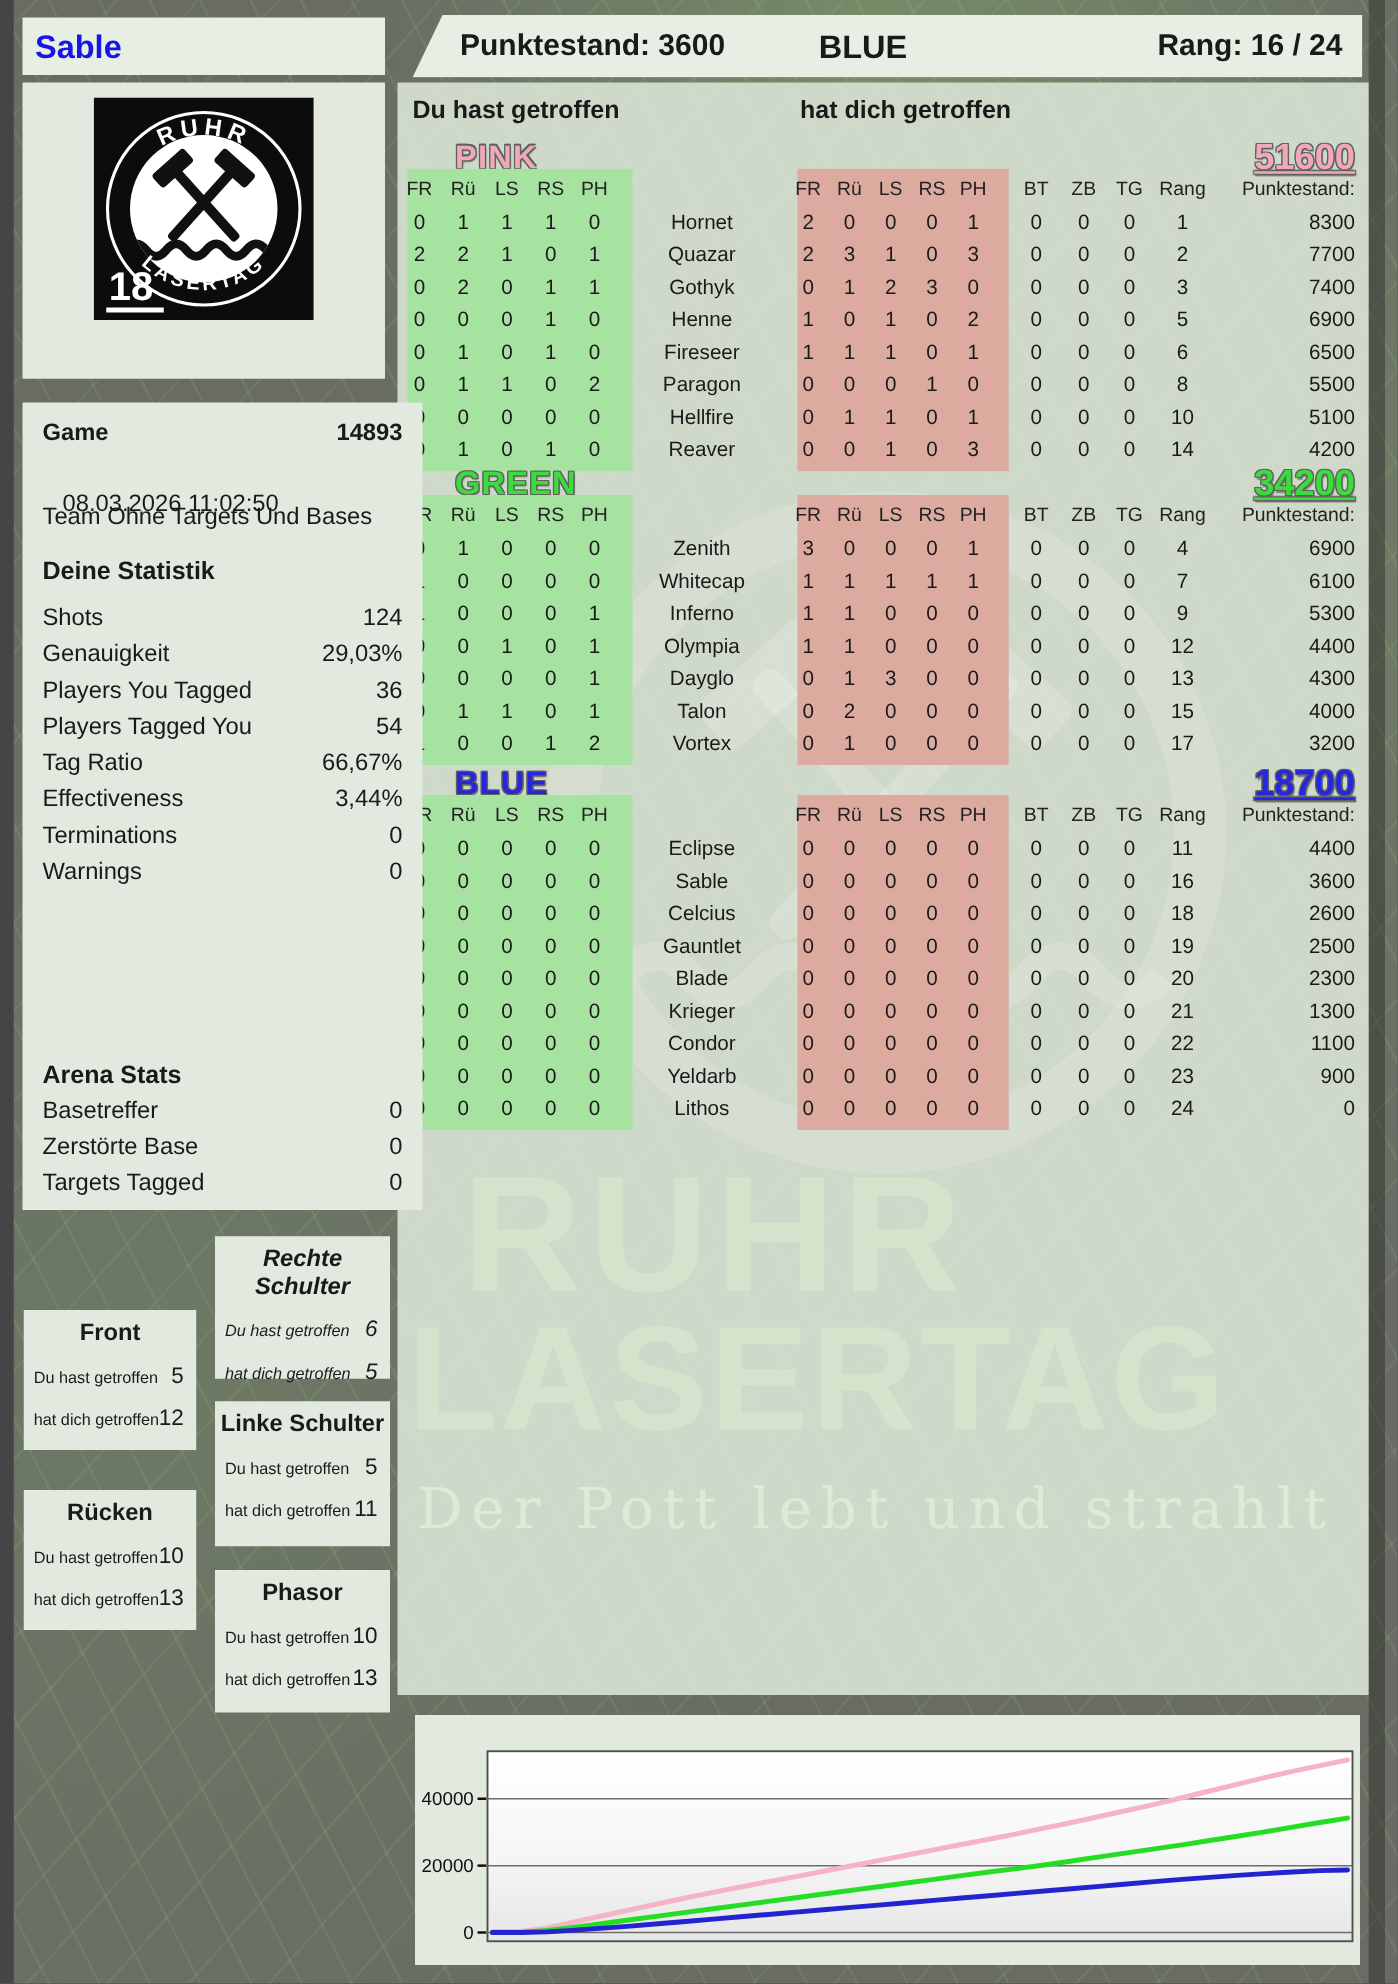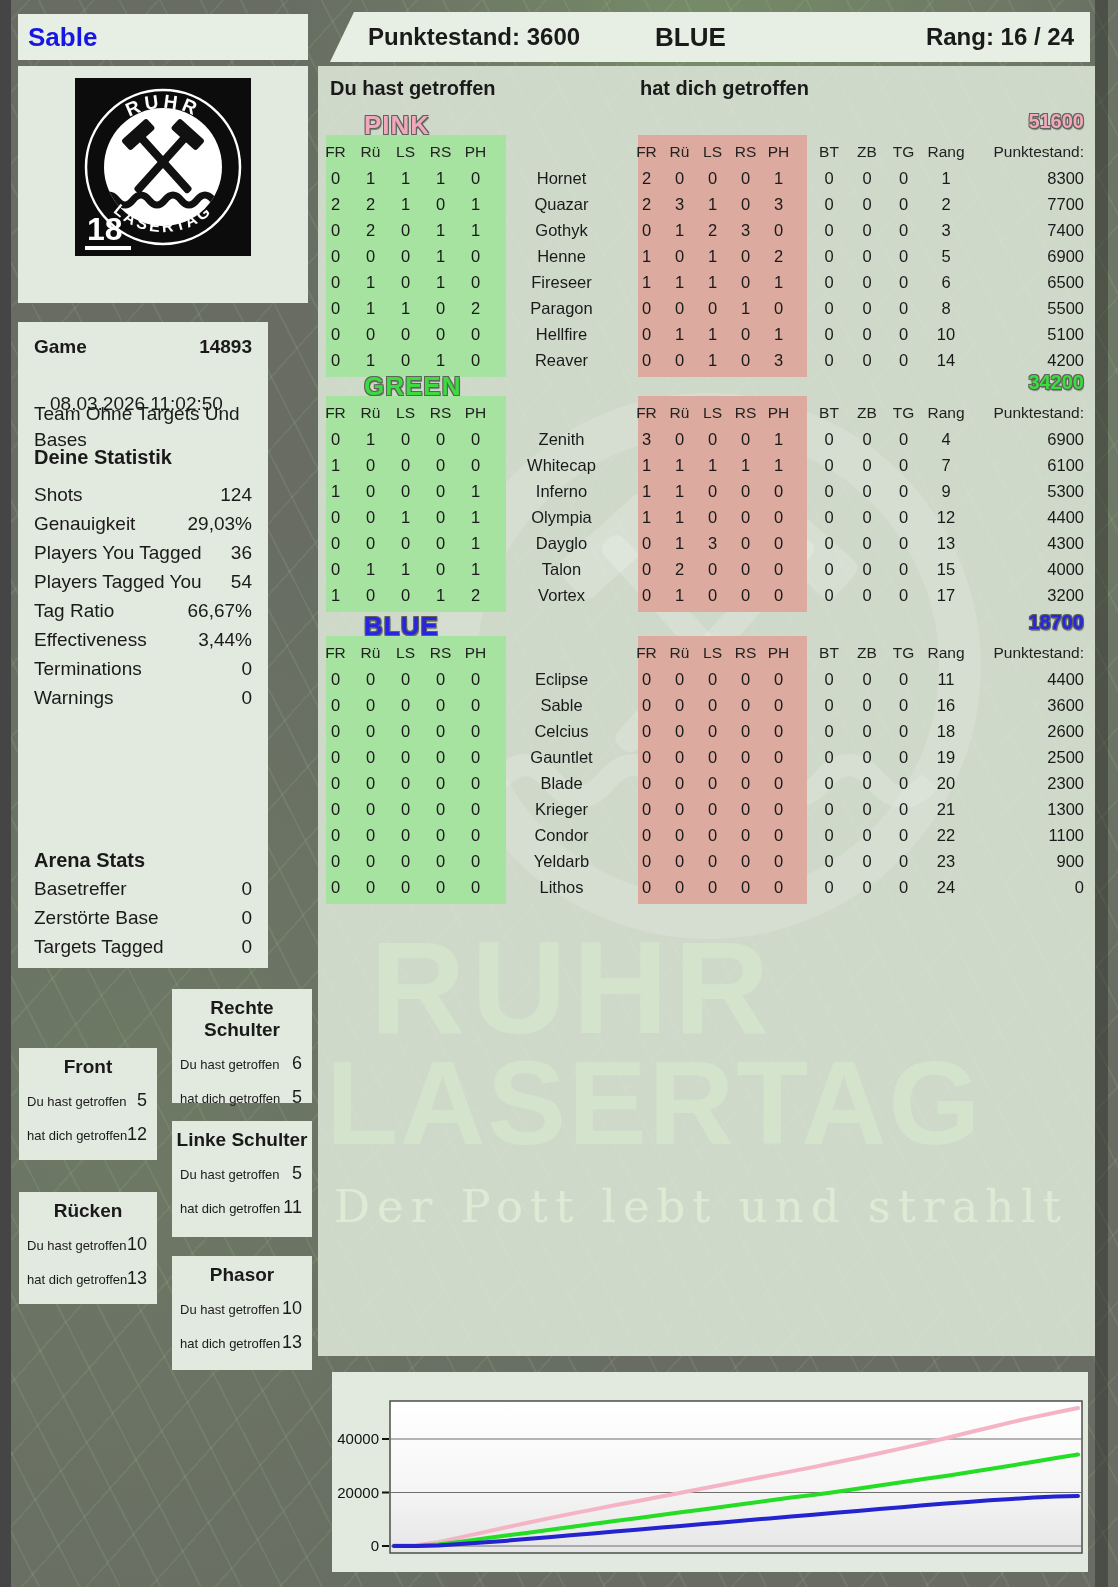--- a/index.html
+++ b/index.html
@@ -29,31 +29,31 @@
     clip-path:polygon(24px 0,100% 0,100% 100%,0 100%);display:flex;align-items:center;}
   #header-bar .pts{font-size:24px;font-weight:bold;margin-left:38px;}
   #header-bar .team{font-size:26px;font-weight:bold;position:absolute;left:325px;}
   #header-bar .rang{font-size:24px;font-weight:bold;position:absolute;right:16px;}
 
   
   #logo-panel{left:18px;top:66px;width:290px;height:237px;z-index:6;}
   #logo-panel svg{position:absolute;left:57px;top:12px;}
 
   
-  #stats-panel{left:18px;top:322px;width:250px;height:646px;z-index:6;font-size:19px;}
+  #stats-panel{left:18px;top:322px;width:320px;height:646px;z-index:6;font-size:19px;}
   #stats-panel .line{position:absolute;left:16px;right:16px;height:26px;line-height:26px;}
   #stats-panel .v{position:absolute;right:0;top:0;}
   .bold{font-weight:bold;}
 
   
   .bp{z-index:6;}
   .bp .t{font-weight:bold;font-size:19px;text-align:center;margin-top:8px;}
   .bp .r{position:relative;font-size:13px;margin:14px 8px 0 8px;height:20px;line-height:20px;}
   .bp .r .v{position:absolute;right:2px;top:-2px;font-size:18px;}
-  #bp-rechte{left:172px;top:989px;width:140px;height:114px;}
+  #bp-rechte{left:172px;top:989px;width:140px;height:114px;font-style:italic;}
   #bp-front{left:19px;top:1048px;width:138px;height:112px;}
   #bp-linke{left:172px;top:1121px;width:140px;height:116px;}
   #bp-ruecken{left:19px;top:1192px;width:138px;height:112px;}
   #bp-phasor{left:172px;top:1256px;width:140px;height:114px;}
 
   
   #address{left:18px;top:1375px;width:290px;height:196px;z-index:6;font-size:21px;}
   #address div{position:absolute;left:14px;}
 
   
@@ -64,22 +64,22 @@
       #cfd9ca;overflow:visible;}
   #main .content{position:absolute;inset:0;z-index:2;}
   #main-wm{position:absolute;inset:0;z-index:1;pointer-events:none;}
   #wm-hammers{position:absolute;left:90px;top:300px;opacity:0.8;}
 
   .col-head{position:absolute;font-size:20px;font-weight:bold;}
   .team{position:absolute;left:0;width:772px;}
   .team-title-row{position:absolute;left:12px;right:6px;height:26px;}
   .team-name{font-size:26px;font-weight:bold;letter-spacing:1px;
     text-shadow:-1px -1px 0 #5f635b,1px -1px 0 #5f635b,-1px 1px 0 #5f635b,1px 1px 0 #5f635b,1px 2px 1px rgba(40,40,40,0.5);padding-left:34px;}
-  .team-total{position:absolute;right:0;top:0;font-size:20px;font-weight:bold;
-    text-shadow:-1px -1px 0 #5f635b,1px -1px 0 #5f635b,-1px 1px 0 #5f635b,1px 1px 0 #5f635b,1px 2px 1px rgba(40,40,40,0.5);}
+  .team-total{position:absolute;right:0;top:0;font-size:29px;font-weight:bold;
+    text-shadow:-1px -1px 0 #5f635b,1px -1px 0 #5f635b,-1px 1px 0 #5f635b,1px 1px 0 #5f635b,1px 2px 1px rgba(40,40,40,0.5);text-decoration:underline;}
   .team-block{position:absolute;left:0;top:25px;width:772px;}
   .blk{position:absolute;top:0;}
   .blk.g{left:8px;width:180px;background:#a6e2a0;}
   .blk.r2{left:320px;width:169px;background:#dcaa9f;}
   .tgrid{position:relative;display:grid;padding-left:0;
     grid-template-columns:repeat(5,35px) 137px repeat(5,33px) 15px 38px 38px 35px 50px 1fr;}
   .tgrid > div{height:26px;line-height:26px;text-align:center;font-size:16.5px;}
   .tgrid .hd{font-size:15.5px;color:#222;}
   .tgrid .pn{font-size:16.5px;}
   .tgrid .pk{text-align:right;padding-right:6px;}

